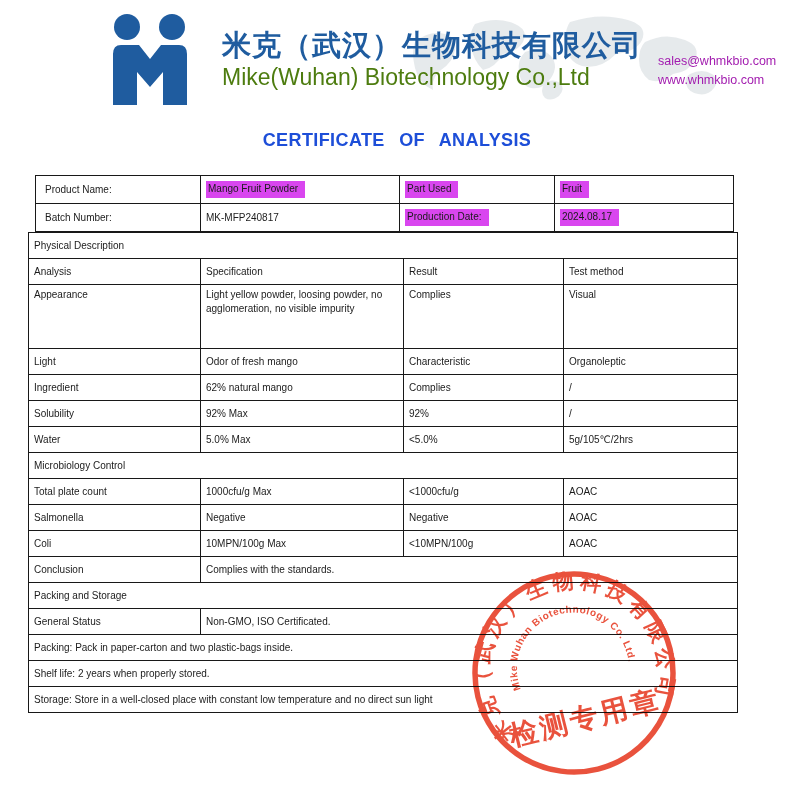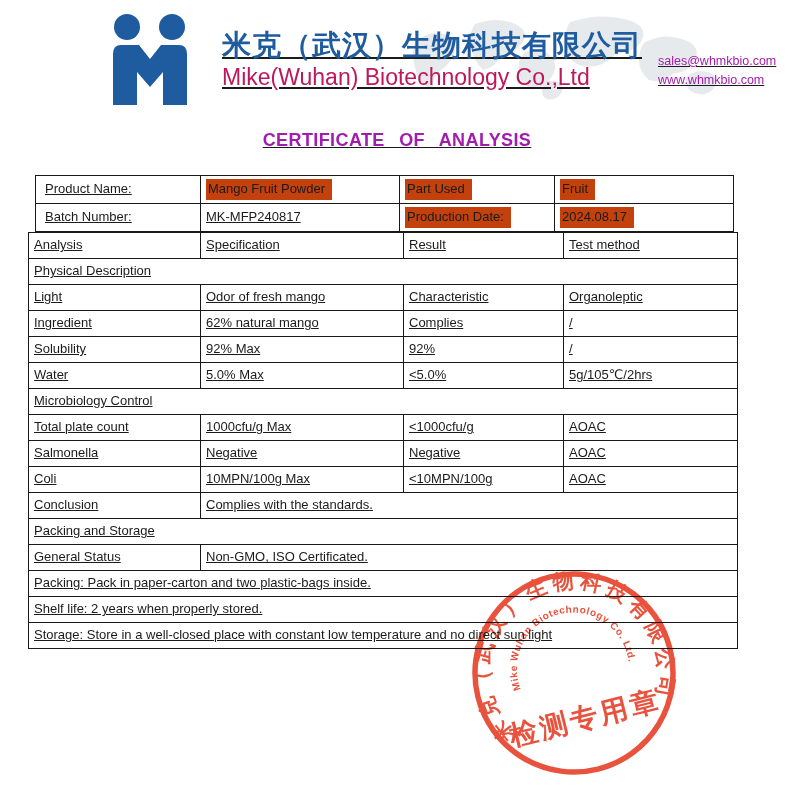--- a/index.html
+++ b/index.html
@@ -5,57 +5,56 @@
   html,body { margin:0; padding:0; background:#ffffff; }
   .page {
     position: relative;
     width: 794px; height: 805px;
     background: #ffffff;
     box-sizing: border-box;
     padding: 12px 0 0 28px;
     font-family: "Liberation Sans", "DejaVu Sans", sans-serif;
     color: #1b1b1b;
     overflow: hidden;
-    text-decoration: underline;
   }
 
   
   .letterhead { position: relative; height: 100px; margin-left: 72px; display: flex; align-items: flex-start; }
   .logo { width: 100px; height: 94px; flex: 0 0 auto; }
   .map-watermark { position: absolute; left: 305px; top: 0; width: 345px; height: 102px; z-index: 0; }
   .names { position: relative; z-index: 1; margin-left: 22px; padding-top: 18px; white-space: nowrap; }
   .company-cn { font-size: 29px; font-weight: bold; color: #1f5c9f; letter-spacing: 1px; line-height: 1.1; }
-  .company-en { font-size: 23px; font-weight: 500; color: #be185d; line-height: 1.2; margin-top: 2px; }
+  .company-en { font-size: 23px; font-weight: 500; color: #4d7c0f; line-height: 1.2; margin-top: 2px; }
   .contact { position: relative; z-index: 1; margin-left: 16px; padding-top: 40px; font-size: 12.5px; color: #a21caf; line-height: 1.55; white-space: nowrap; }
 
   
   .doc-title {
     width: 738px; margin: 18px 0 0 0;
     text-align: center;
-    font-size: 18px; font-weight: bold; color: #a21caf;
+    font-size: 18px; font-weight: bold; color: #1d4ed8;
     letter-spacing: 0.4px; word-spacing: 9px;
   }
 
   
   table { border-collapse: collapse; table-layout: fixed; }
   td {
     border: 1.5px solid #181818;
-    font-size: 13px;
+    font-size: 10px;
     padding: 2px 5px;
     vertical-align: middle;
     overflow: hidden;
     line-height: 1.4;
   }
   .info-table { width: 698px; margin: 24px 0 0 7px; }
   .info-table td { height: 23px; }
   .main-table { width: 709px; margin: 0; }
   .main-table tr { height: 26px; }
   .main-table tr.tall { height: 64px; }
   .main-table tr.tall td { vertical-align: top; padding-top: 3px; }
-  .shaded { display: inline-block; background: #c2410c; padding: 1px 7px 2px 2px; }
+  .shaded { display: inline-block; background: #d946ef; padding: 1px 7px 2px 2px; }
 
   
   .stamp {
     position: absolute; left: 458px; top: 557px;
     width: 232px; height: 232px;
     mix-blend-mode: multiply;
     opacity: 0.88;
     pointer-events: none;
   }
   .stamp text { font-family: "Liberation Sans", "DejaVu Sans", sans-serif; font-weight: bold; }
@@ -122,27 +121,33 @@
 
   <table class="main-table">
     <colgroup>
         <col style="width:172px">
         <col style="width:203px">
         <col style="width:160px">
         <col style="width:174px">
       </colgroup>
     <tbody>
         <tr>
+      <td colspan="4">Physical Description</td>
+    </tr>
+    <tr>
       <td>Analysis</td>
       <td>Specification</td>
       <td>Result</td>
       <td>Test method</td>
     </tr>
-    <tr>
-      <td colspan="4">Physical Description</td>
+    <tr class="tall">
+      <td>Appearance</td>
+      <td>Light yellow powder, loosing powder, no agglomeration, no visible impurity</td>
+      <td>Complies</td>
+      <td>Visual</td>
     </tr>
     <tr>
       <td>Light</td>
       <td>Odor of fresh mango</td>
       <td>Characteristic</td>
       <td>Organoleptic</td>
     </tr>
     <tr>
       <td>Ingredient</td>
       <td>62% natural mango</td>

